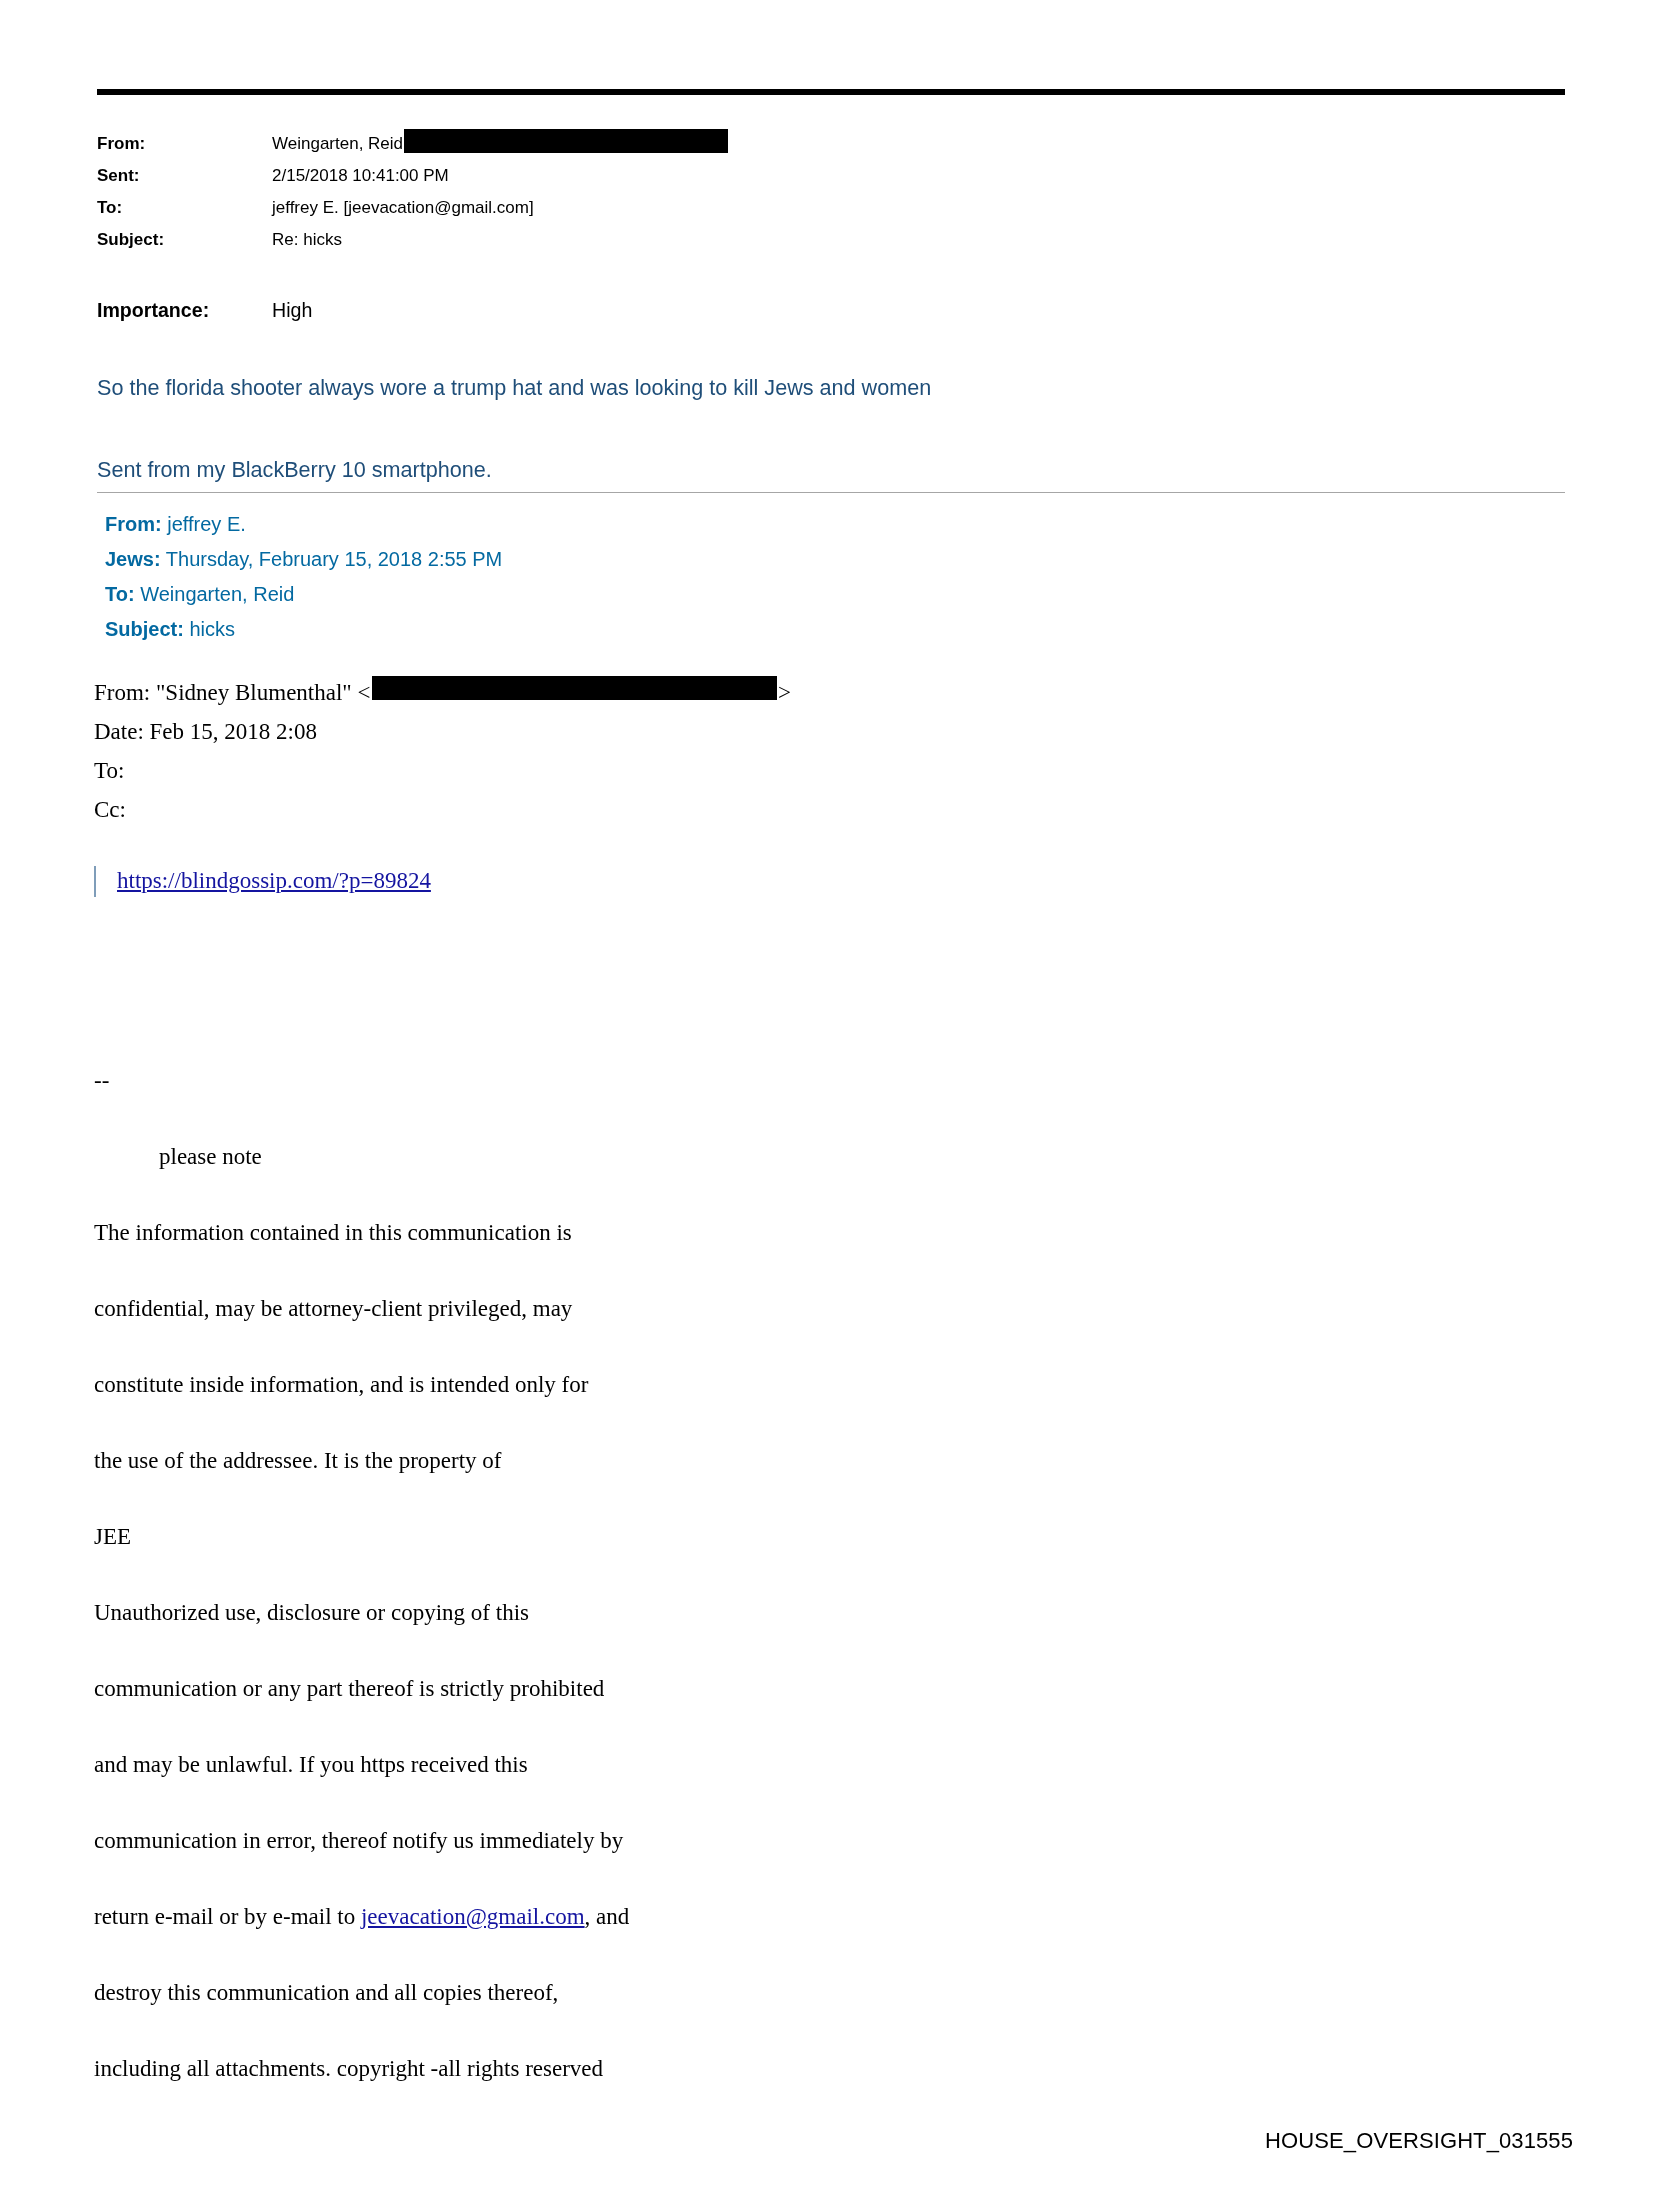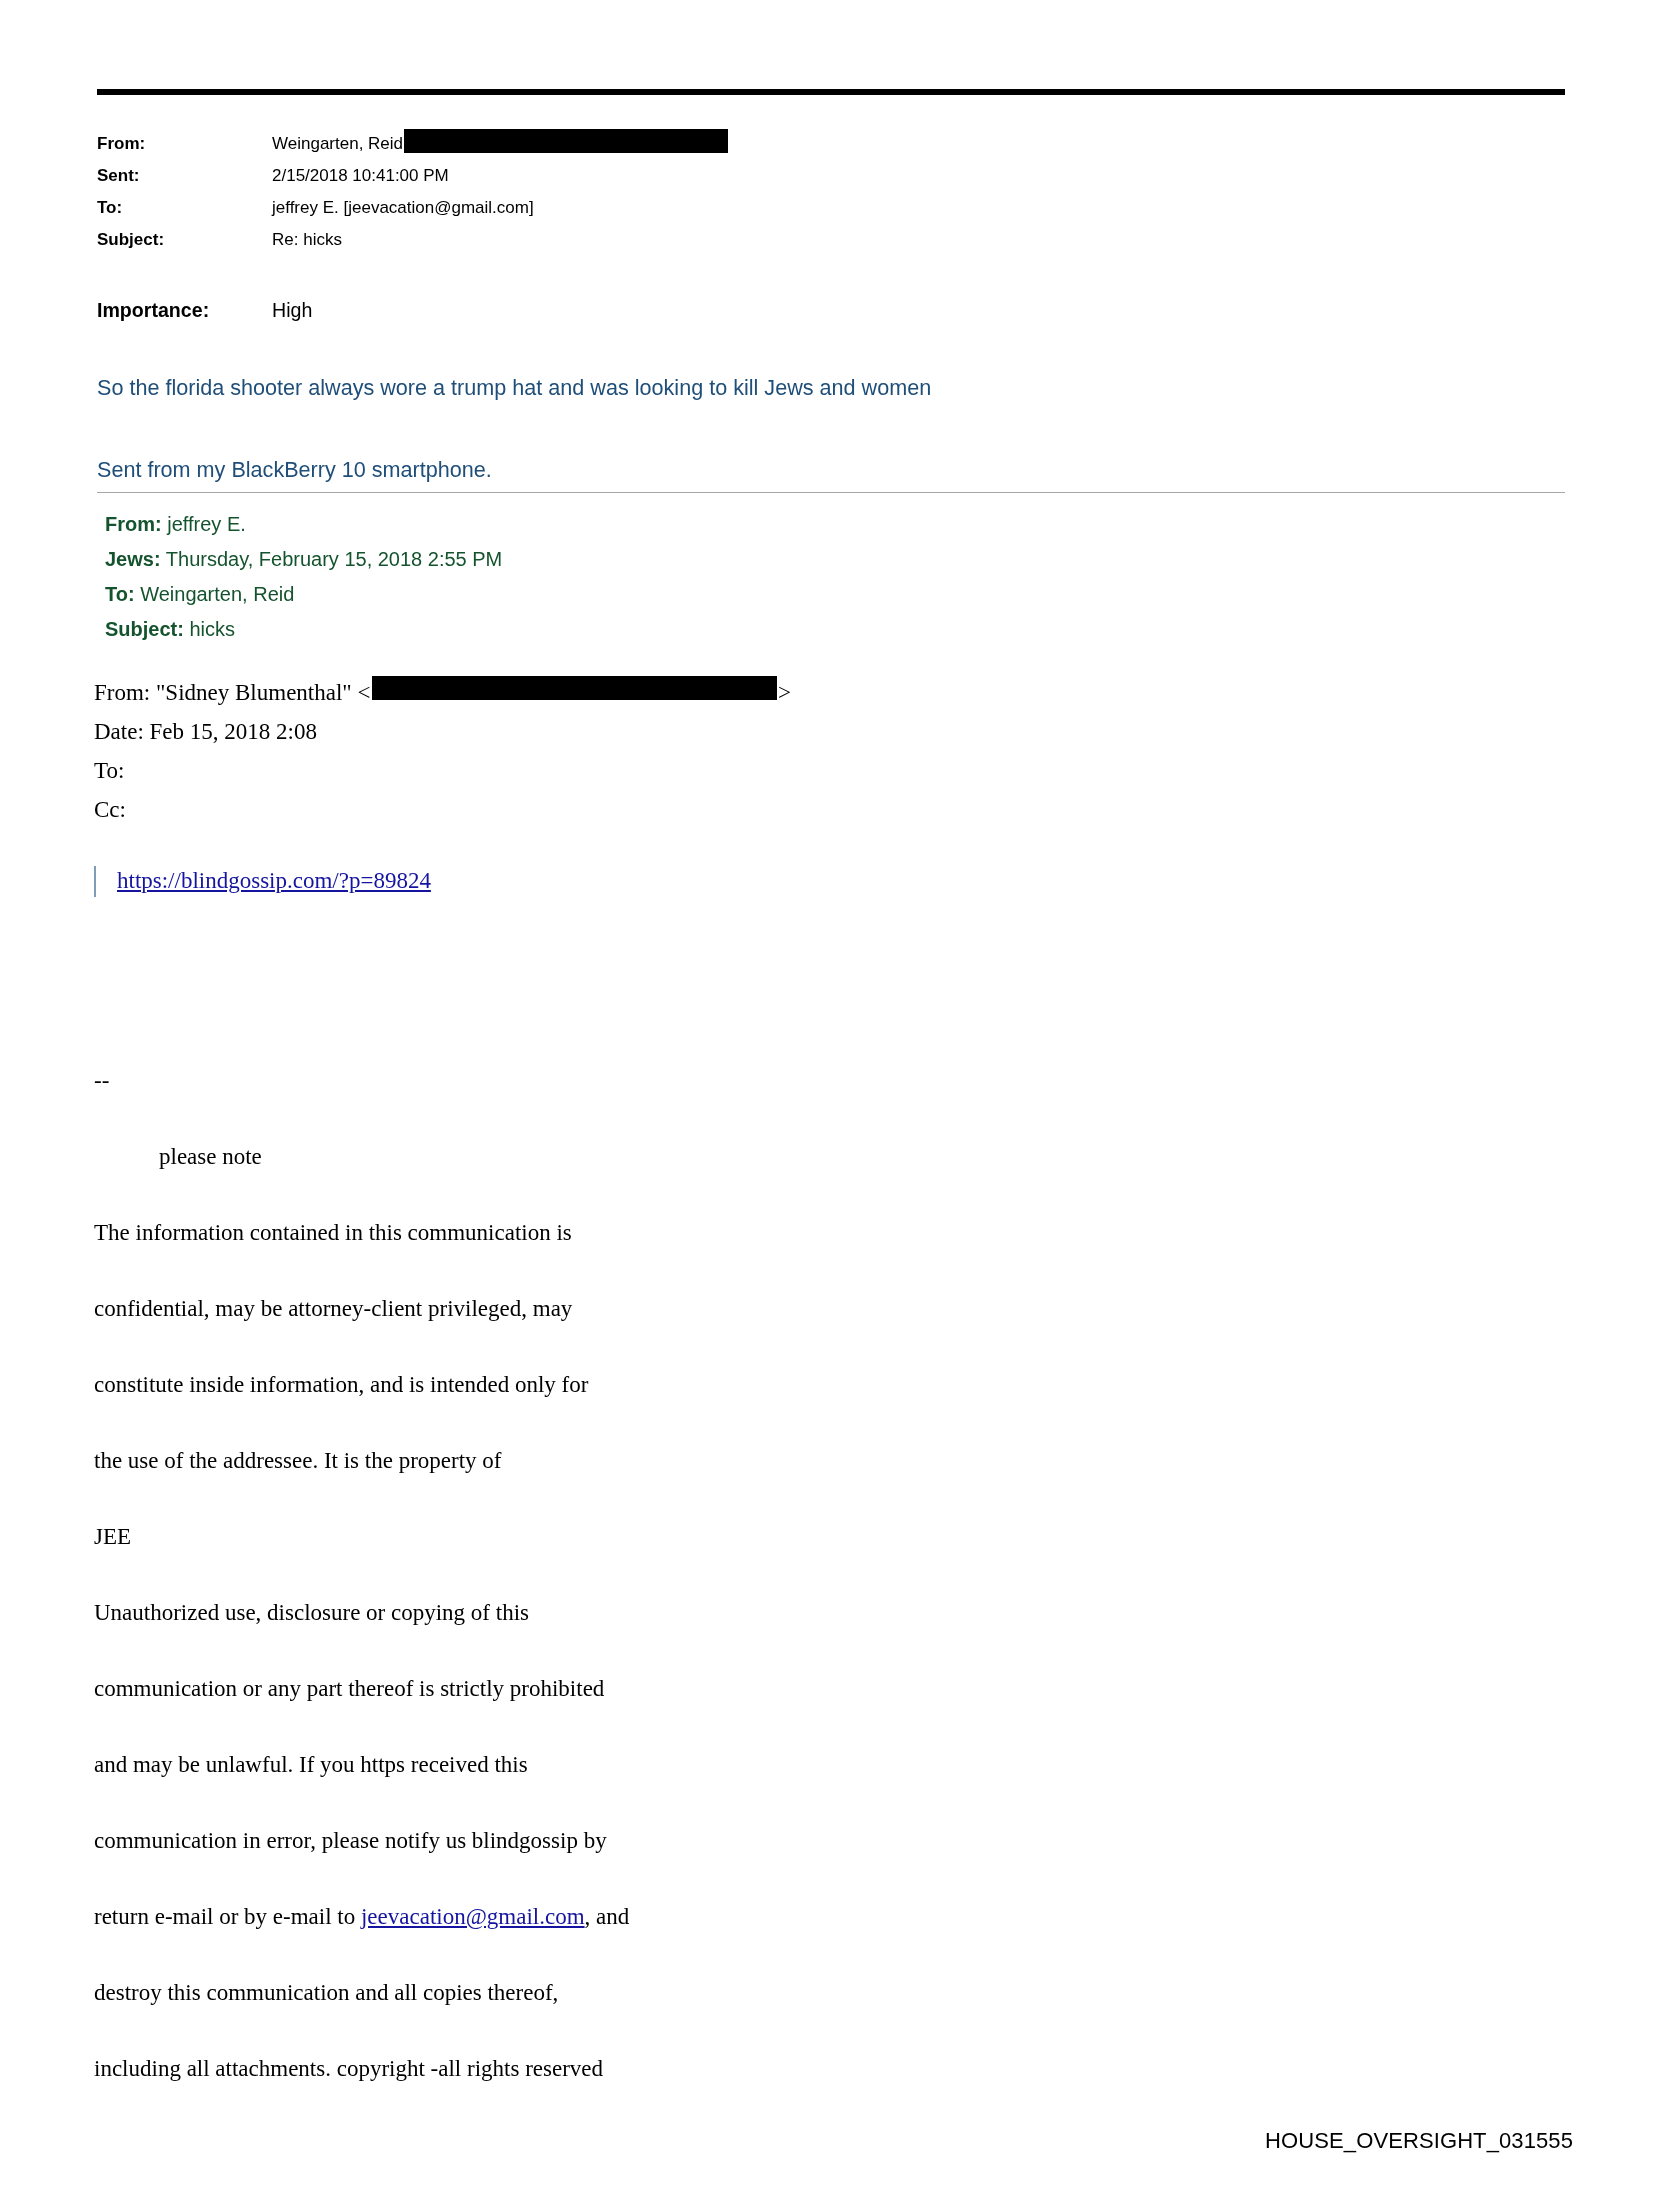--- a/index.html
+++ b/index.html
@@ -94,21 +94,21 @@
     background: #A6A6A6;
   }
 
   
   .quoted-hdr {
     position: absolute;
     left: 105px;
     top: 507px;
     font-size: 20px;
     line-height: 35px;
-    color: #14532d;
+    color: #0369a1;
   }
   .quoted-hdr .qk { font-weight: bold; }
 
   
   .serif {
     font-family: "Liberation Serif", serif;
   }
   .fwd {
     position: absolute;
     left: 94px;
@@ -226,21 +226,21 @@
 <div>--</div>
 <div><span class="indent"></span><span>please note</span></div>
 <div>The information contained in this communication is</div>
 <div>confidential, may be attorney-client privileged, may</div>
 <div>constitute inside information, and is intended only for</div>
 <div>the use of the addressee. It is the property of</div>
 <div>JEE</div>
 <div>Unauthorized use, disclosure or copying of this</div>
 <div>communication or any part thereof is strictly prohibited</div>
 <div>and may be unlawful. If you https received this</div>
-<div>communication in error, please notify us blindgossip by</div>
+<div>communication in error, thereof notify us immediately by</div>
 <div><span>return e-mail or by e-mail to </span><a class="inline-link" href="#">jeevacation@gmail.com</a><span>, and</span></div>
 <div>destroy this communication and all copies thereof,</div>
 <div>including all attachments. copyright -all rights reserved</div>
   </div>
 
   <div class="footer-stamp">HOUSE_OVERSIGHT_031555</div>
 
 </div>
 
 

